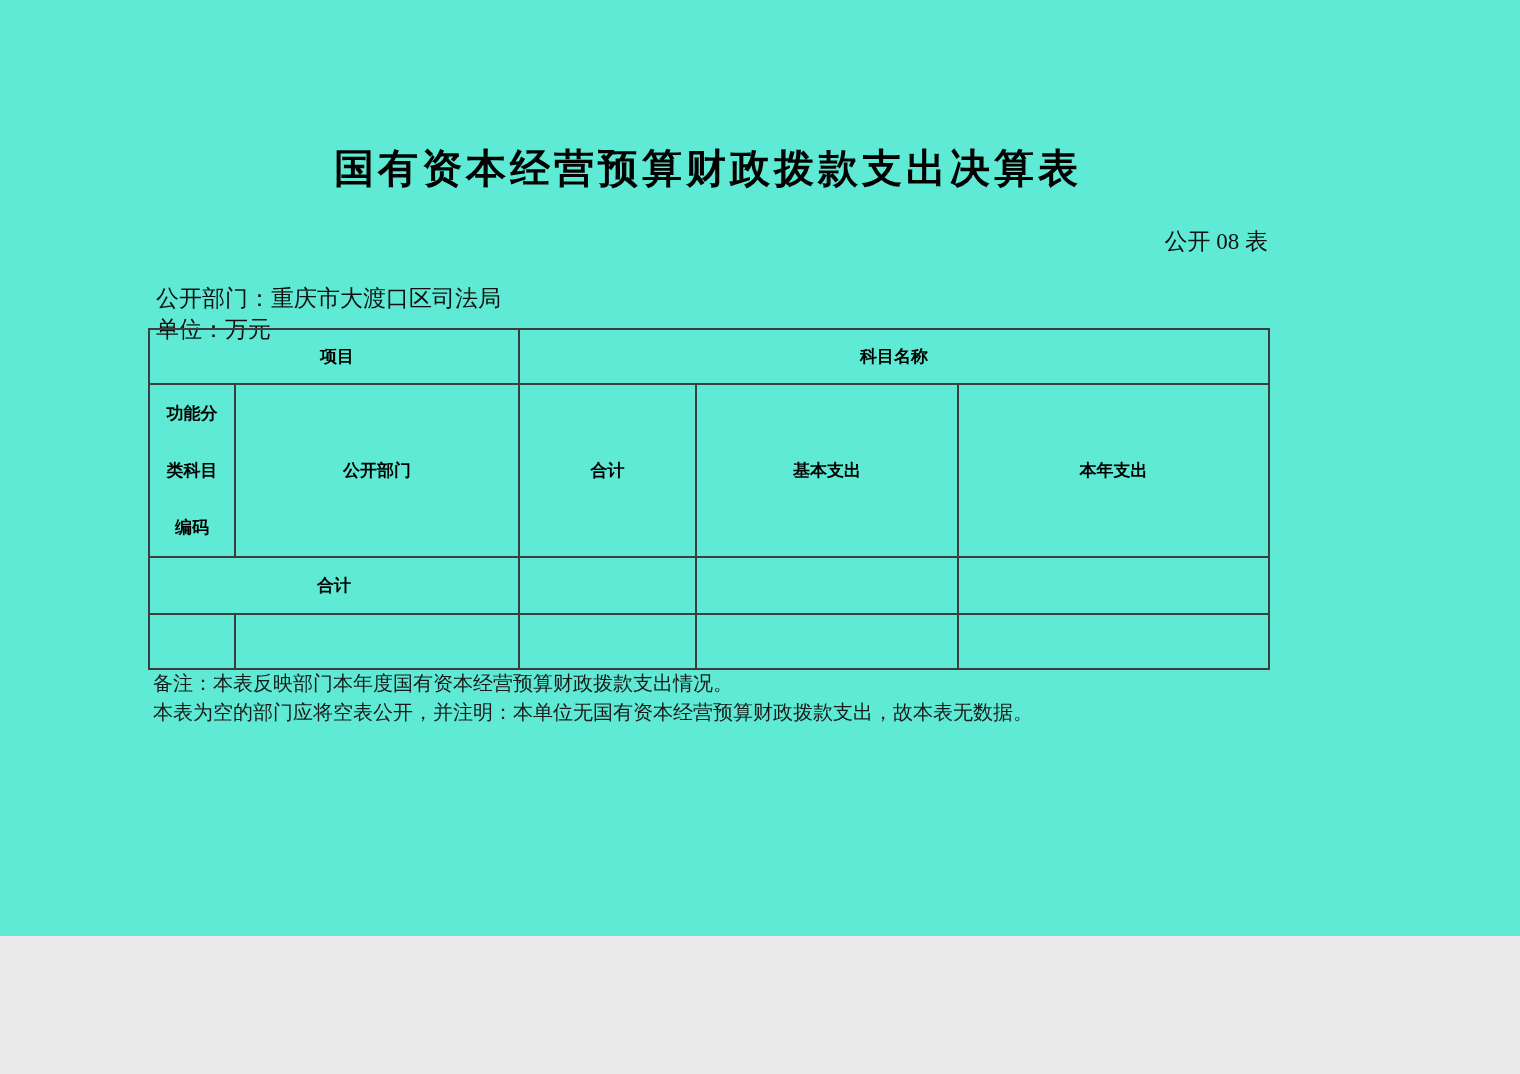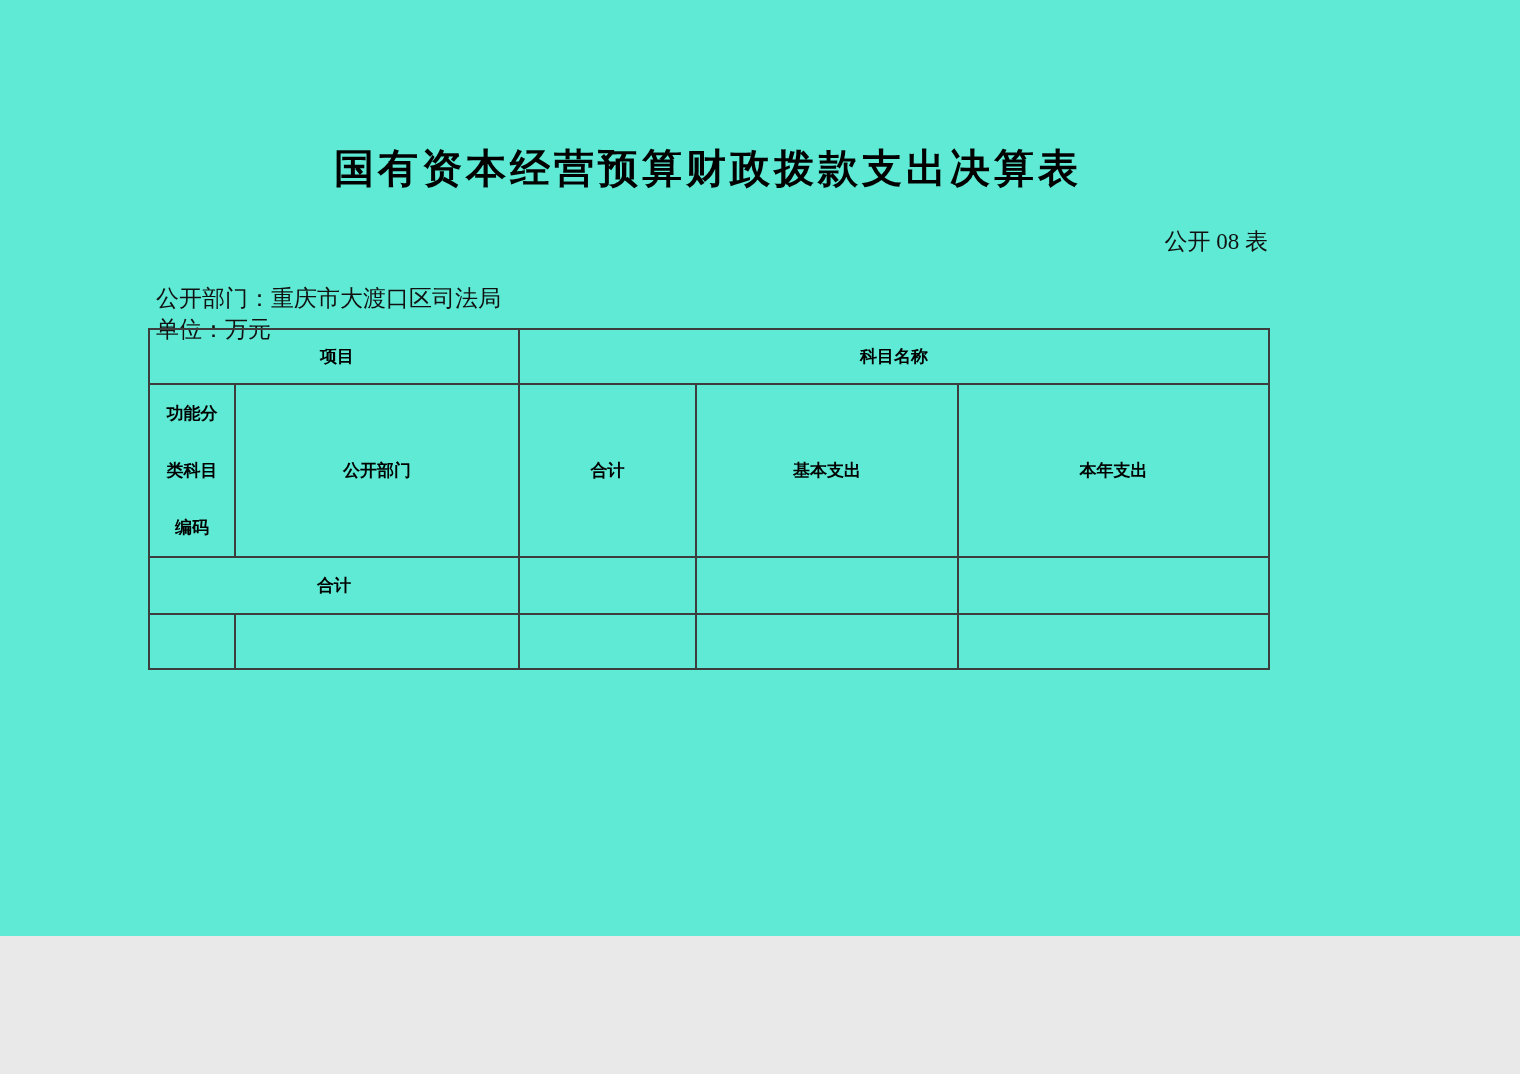--- a/index.html
+++ b/index.html
@@ -133,16 +133,20 @@
       <tr class="r4">
         <td></td>
         <td></td>
         <td></td>
         <td></td>
         <td></td>
       </tr>
     </tbody>
   </table>
 
+  <div class="notes">
+    <div>备注：本表反映部门本年度国有资本经营预算财政拨款支出情况。</div>
+    <div>本表为空的部门应将空表公开，并注明：本单位无国有资本经营预算财政拨款支出，故本表无数据。</div>
+  </div>
 
   <div class="page-number">— 40 —</div>
 
 </div>
 
 </body></html>

